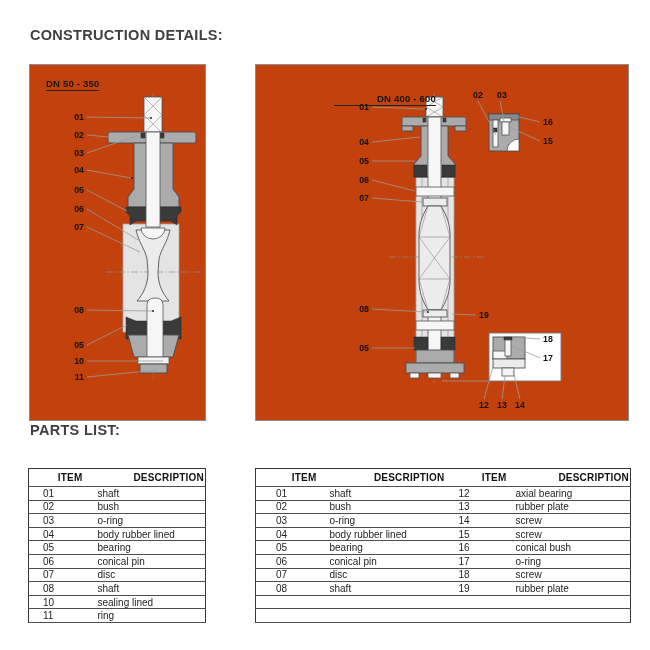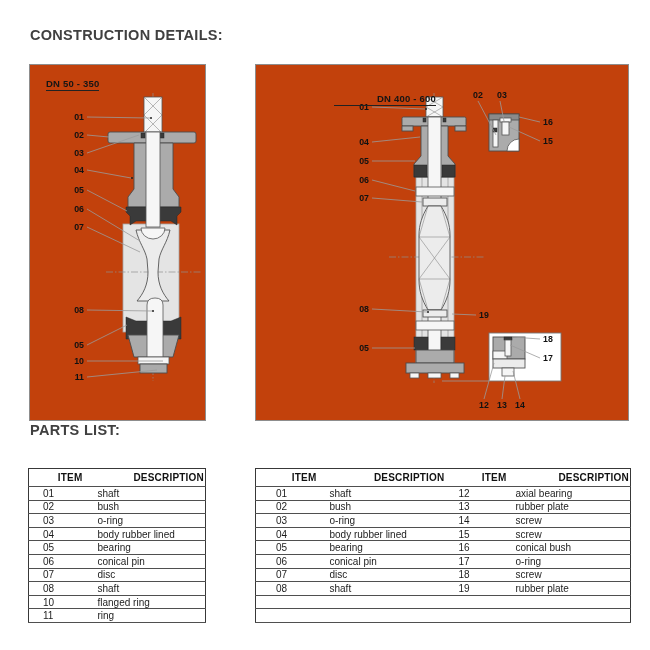--- a/index.html
+++ b/index.html
@@ -323,21 +323,21 @@
       <tr>
         <td>07</td>
         <td>disc</td>
       </tr>
       <tr>
         <td>08</td>
         <td>shaft</td>
       </tr>
       <tr>
         <td>10</td>
-        <td>flanged ring</td>
+        <td>sealing lined</td>
       </tr>
       <tr>
         <td>11</td>
         <td>ring</td>
       </tr>
     </tbody>
 </table>
 
 <table class="parts-table" id="table-right">
   <colgroup>

